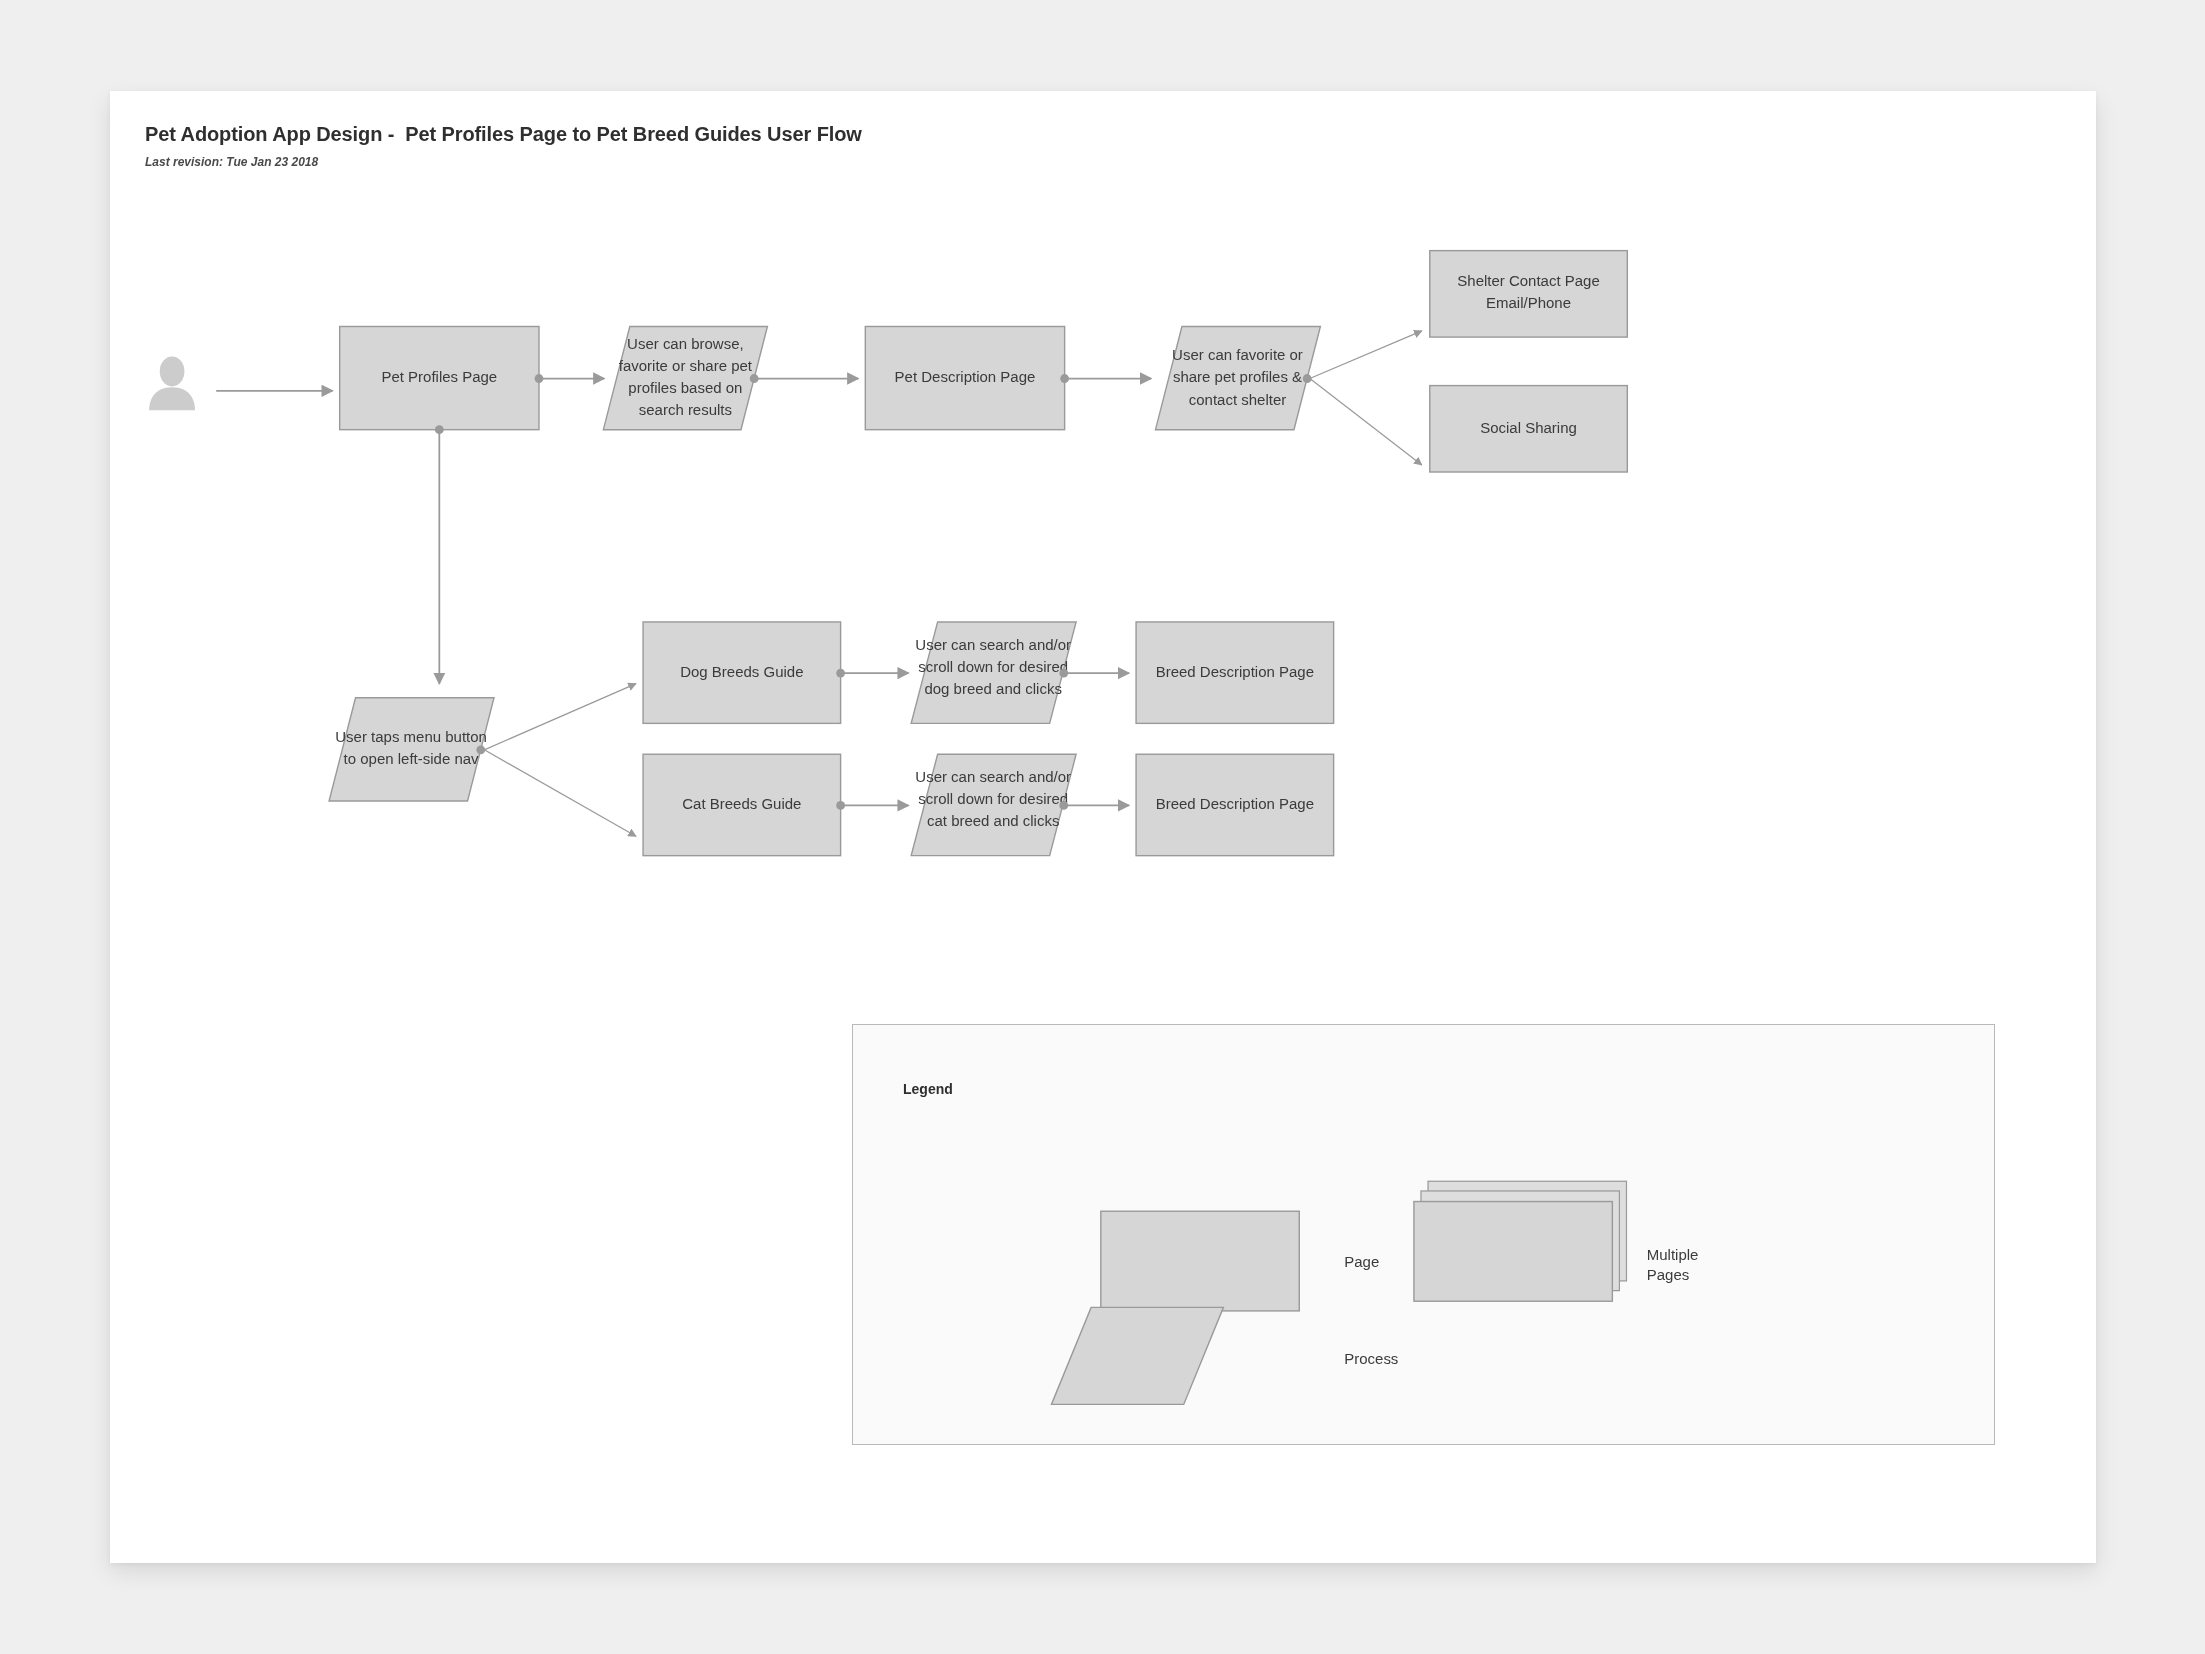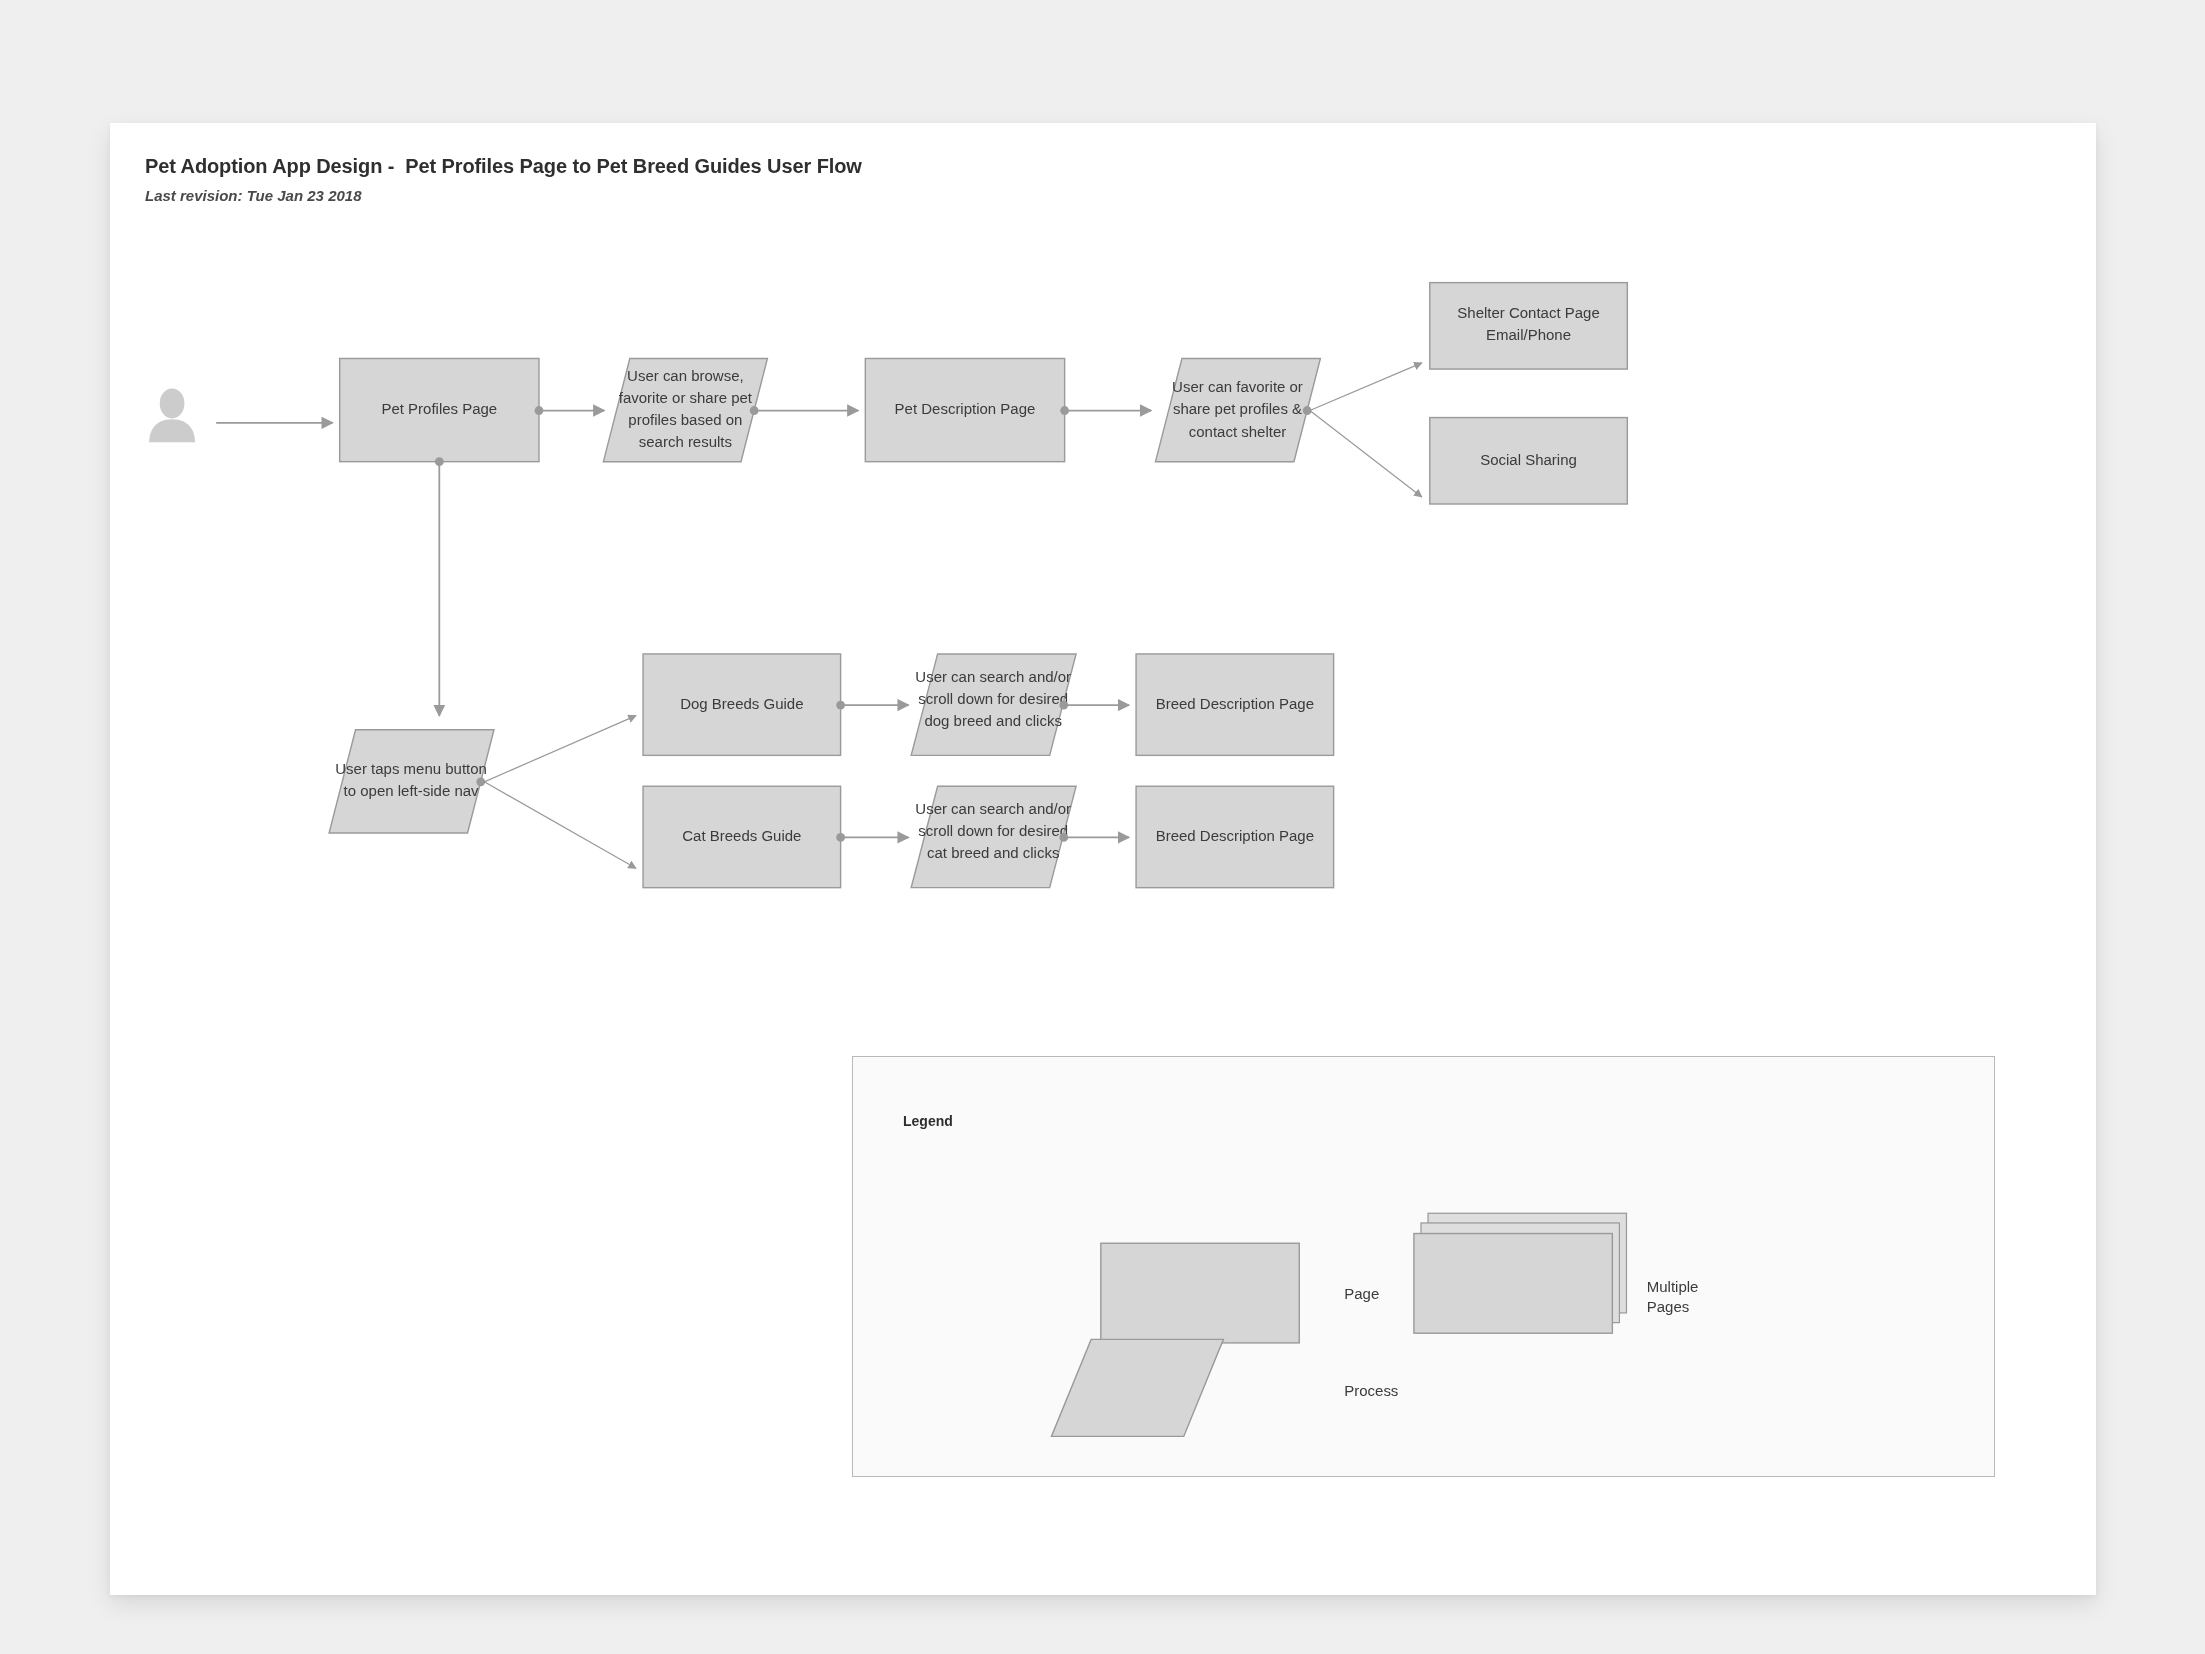--- a/index.html
+++ b/index.html
@@ -16,39 +16,38 @@
 
   
   #canvas {
     position: absolute;
     left: 110px;
     top: 91px;
     width: 1986px;
     height: 1472px;
     background: #ffffff;
     box-shadow: 0 8.8px 23px rgba(0,0,0,0.10), 0 1.8px 5.3px rgba(0,0,0,0.05);
-    margin-top: 32px;
   }
 
   
   #title {
     position: absolute;
     left: 35px;
     top: 32px;
     font-size: 20px;
     font-weight: bold;
     color: #2f2f2f;
     letter-spacing: -0.1px;
     white-space: pre;
   }
   #subtitle {
     position: absolute;
     left: 35px;
     top: 64px;
-    font-size: 15px;
+    font-size: 12px;
     font-style: italic;
     font-weight: bold;
     color: #4a4a4a;
     white-space: pre;
   }
 
   
   #diagram {
     position: absolute;
     left: 0;

